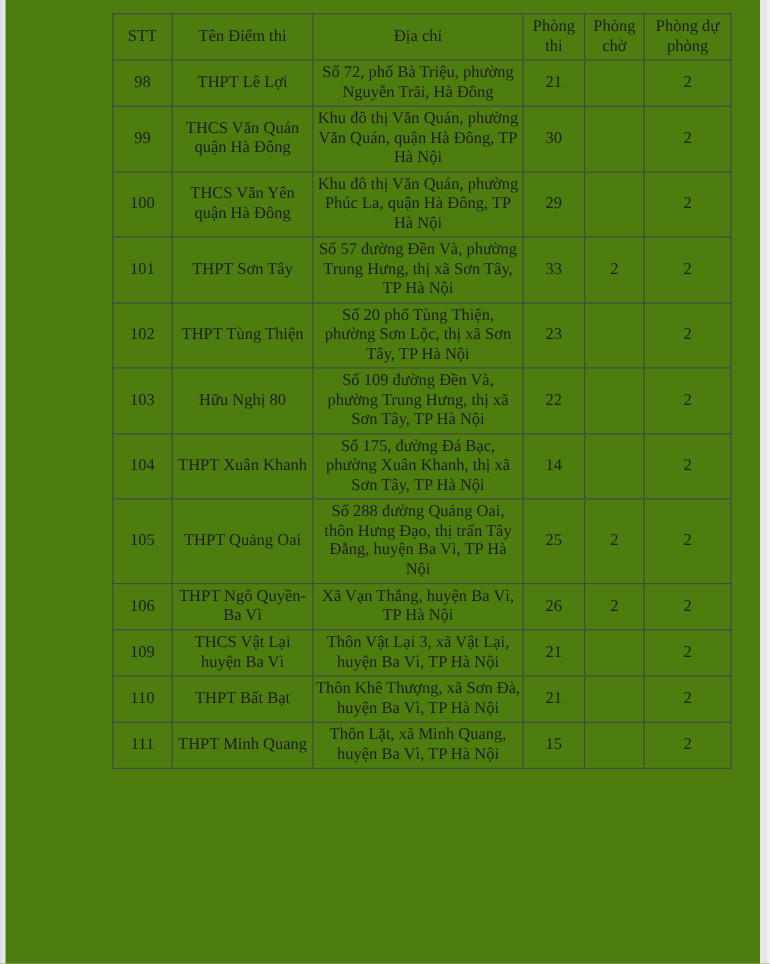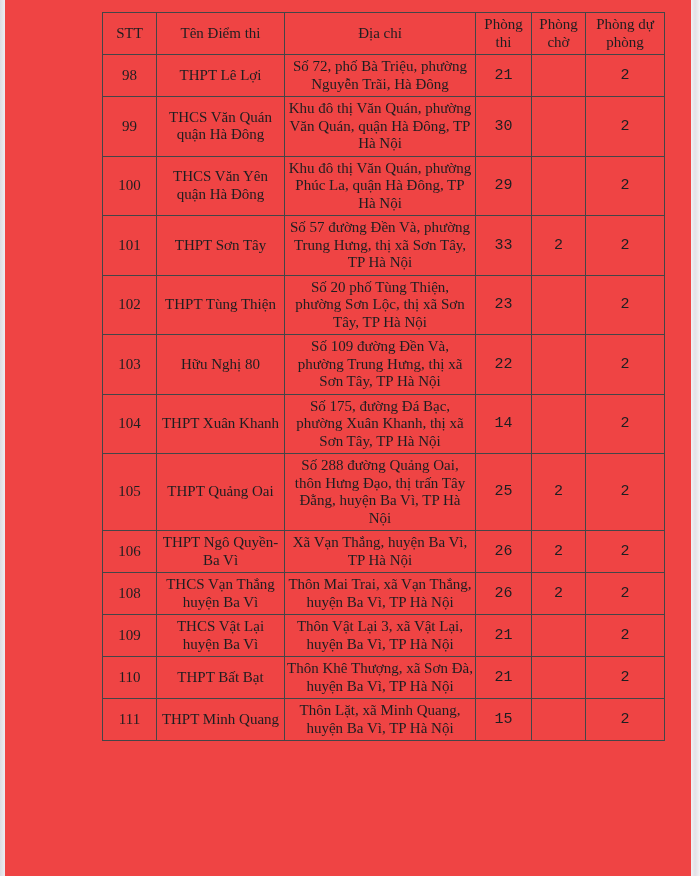--- a/index.html
+++ b/index.html
@@ -7,21 +7,21 @@
   body {
     font-family: "Liberation Serif", "DejaVu Serif", serif;
     background: #ffffff;
     color: #1e1e20;
     position: relative;
     overflow: hidden;
   }
   .page {
     position: absolute;
     inset: 0;
-    background: #ef4444;
+    background: #4d7c0f;
   }
   .edge-left {
     position: absolute;
     left: 0; top: 0; bottom: 0;
     width: 5px;
     background: linear-gradient(to right, #dcdce2, #ededf1);
   }
   .edge-right {
     position: absolute;
     right: 0; top: 0; bottom: 0;
@@ -43,21 +43,21 @@
   table.exam-table td {
     border: 1px solid #454547;
     vertical-align: middle;
     font-weight: normal;
     padding: 3px 2px;
   }
   th.h-cell { text-align: center; padding: 5px 2px; }
   td.c-stt { text-align: center; font-family: Liberation Serif, serif; }
   td.c-name { text-align: center; padding-left: 12px; padding-right: 20px; }
   td.c-addr { text-align: center; padding-left: 5px; padding-right: 4px; }
-  td.c-num { text-align: center; font-family: Liberation Mono, monospace; }
+  td.c-num { text-align: center; }
 </style>
 </head>
 <body>
 
 <div class="page">
   <div class="edge-left"></div>
   <div class="edge-right"></div>
 
   <table class="exam-table">
     <colgroup>
@@ -145,28 +145,20 @@
         </tr>
         <tr>
           <td class="c-stt">106</td>
           <td class="c-name">THPT Ngô Quyền-Ba Vì</td>
           <td class="c-addr">Xã Vạn Thắng, huyện Ba Vì, TP Hà Nội</td>
           <td class="c-num">26</td>
           <td class="c-num">2</td>
           <td class="c-num">2</td>
         </tr>
         <tr>
-          <td class="c-stt">108</td>
-          <td class="c-name">THCS Vạn Thắng huyện Ba Vì</td>
-          <td class="c-addr">Thôn Mai Trai, xã Vạn Thắng, huyện Ba Vì, TP Hà Nội</td>
-          <td class="c-num">26</td>
-          <td class="c-num">2</td>
-          <td class="c-num">2</td>
-        </tr>
-        <tr>
           <td class="c-stt">109</td>
           <td class="c-name">THCS Vật Lại huyện Ba Vì</td>
           <td class="c-addr">Thôn Vật Lại 3, xã Vật Lại, huyện Ba Vì, TP Hà Nội</td>
           <td class="c-num">21</td>
           <td class="c-num"></td>
           <td class="c-num">2</td>
         </tr>
         <tr>
           <td class="c-stt">110</td>
           <td class="c-name">THPT Bất Bạt</td>

